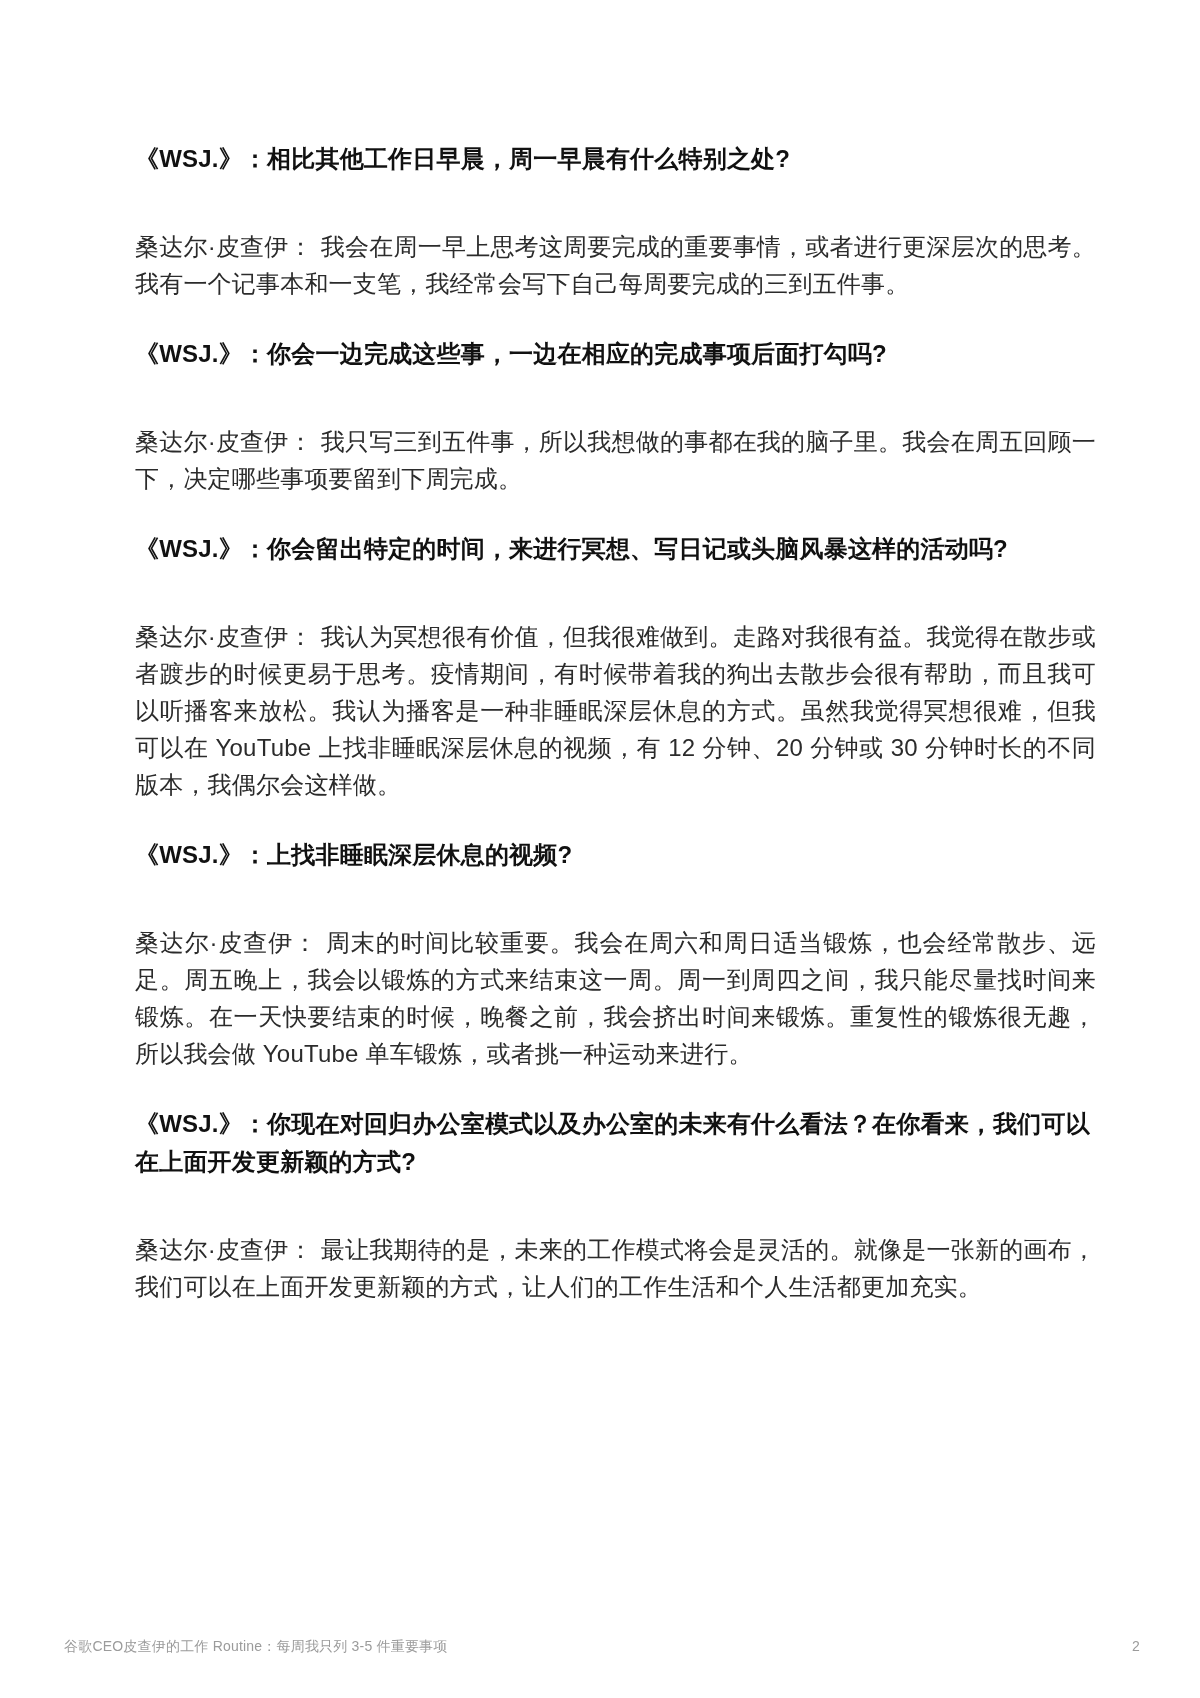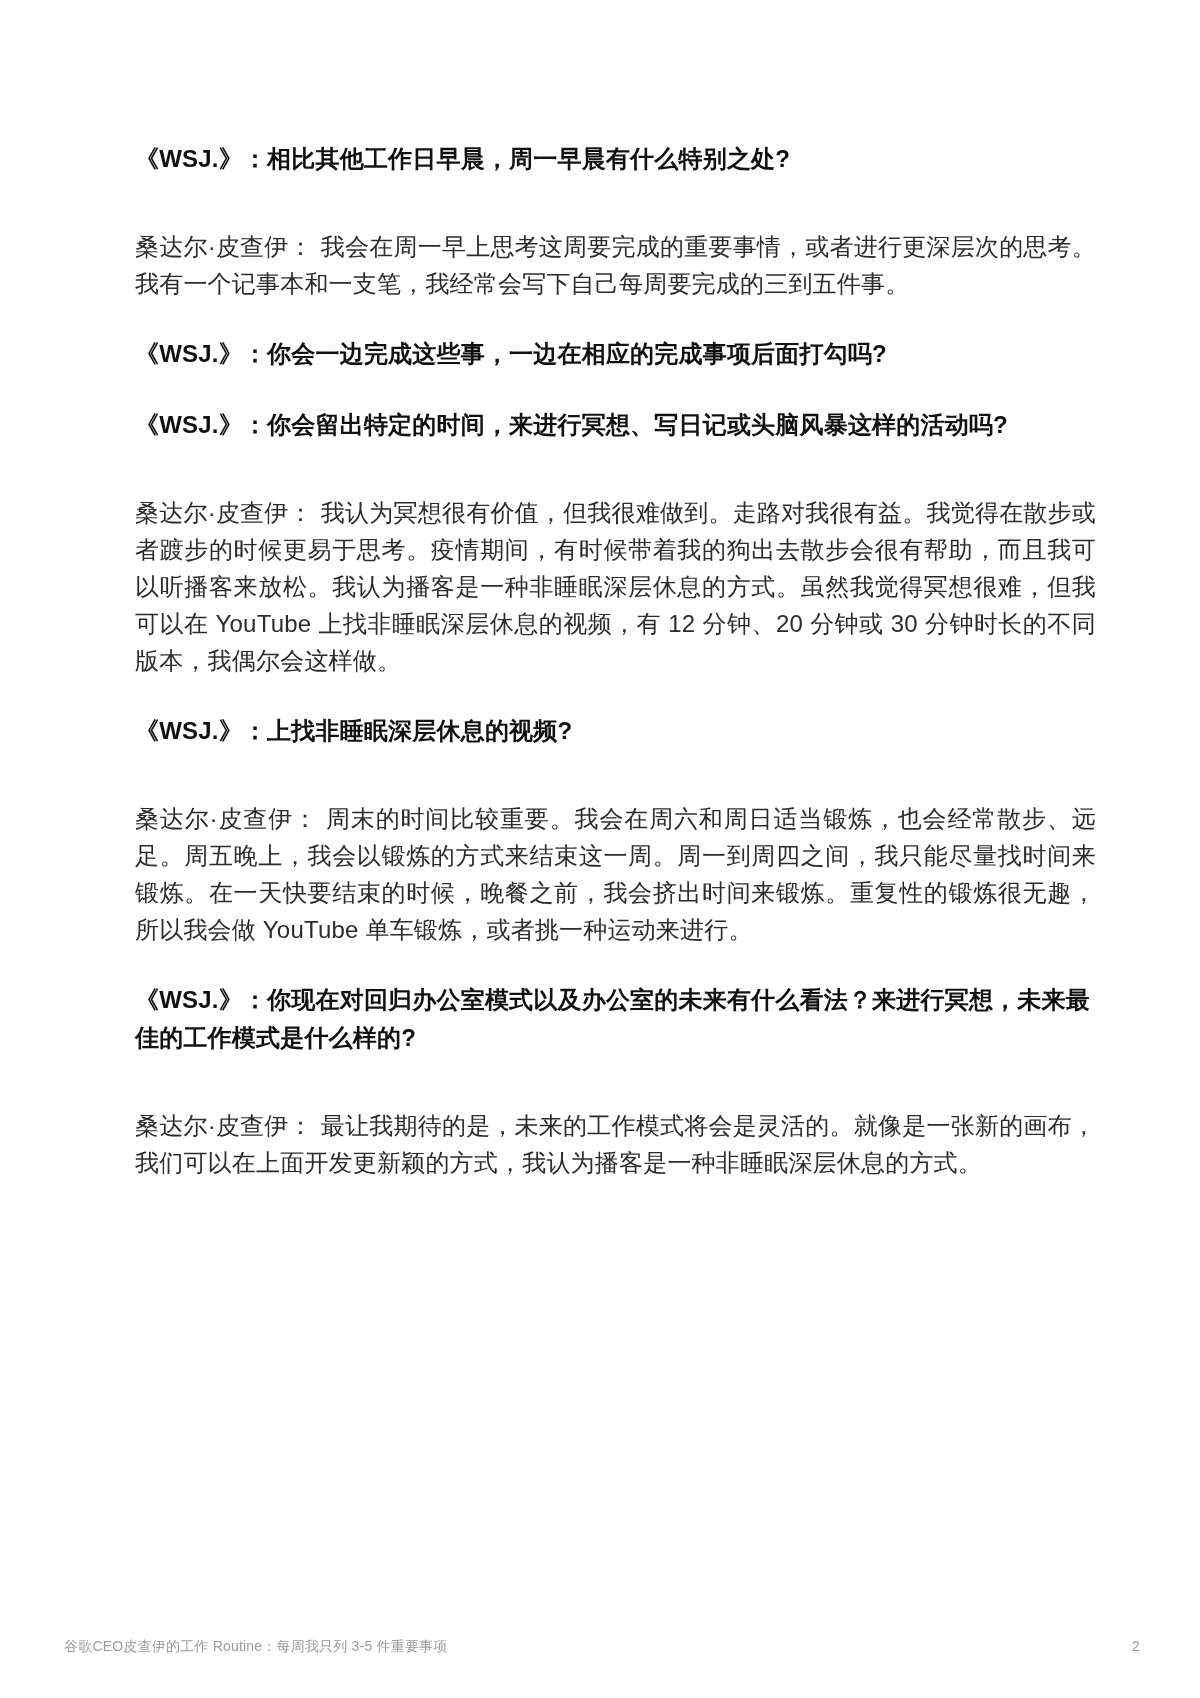--- a/index.html
+++ b/index.html
@@ -56,35 +56,36 @@
 
 <div class="page">
 
   <section class="qa-block">
     <h2 class="question">《WSJ.》：相比其他工作日早晨，周一早晨有什么特别之处?</h2>
     <p class="answer"><span class="speaker">桑达尔·皮查伊：</span><span>我会在周一早上思考这周要完成的重要事情，或者进行更深层次的思考。我有一个记事本和一支笔，我经常会写下自己每周要完成的三到五件事。</span></p>
   </section>
 
   <section class="qa-block">
     <h2 class="question">《WSJ.》：你会一边完成这些事，一边在相应的完成事项后面打勾吗?</h2>
+    <p class="answer"><span class="speaker">桑达尔·皮查伊：</span><span>我只写三到五件事，所以我想做的事都在我的脑子里。我会在周五回顾一下，决定哪些事项要留到下周完成。</span></p>
   </section>
 
   <section class="qa-block">
     <h2 class="question">《WSJ.》：你会留出特定的时间，来进行冥想、写日记或头脑风暴这样的活动吗?</h2>
     <p class="answer"><span class="speaker">桑达尔·皮查伊：</span><span>我认为冥想很有价值，但我很难做到。走路对我很有益。我觉得在散步或者踱步的时候更易于思考。疫情期间，有时候带着我的狗出去散步会很有帮助，而且我可以听播客来放松。我认为播客是一种非睡眠深层休息的方式。虽然我觉得冥想很难，但我可以在 YouTube 上找非睡眠深层休息的视频，有 12 分钟、20 分钟或 30 分钟时长的不同版本，我偶尔会这样做。</span></p>
   </section>
 
   <section class="qa-block">
     <h2 class="question">《WSJ.》：上找非睡眠深层休息的视频?</h2>
     <p class="answer"><span class="speaker">桑达尔·皮查伊：</span><span>周末的时间比较重要。我会在周六和周日适当锻炼，也会经常散步、远足。周五晚上，我会以锻炼的方式来结束这一周。周一到周四之间，我只能尽量找时间来锻炼。在一天快要结束的时候，晚餐之前，我会挤出时间来锻炼。重复性的锻炼很无趣，所以我会做 YouTube 单车锻炼，或者挑一种运动来进行。</span></p>
   </section>
 
   <section class="qa-block">
-    <h2 class="question">《WSJ.》：你现在对回归办公室模式以及办公室的未来有什么看法？来进行冥想，未来最佳的工作模式是什么样的?</h2>
-    <p class="answer"><span class="speaker">桑达尔·皮查伊：</span><span>最让我期待的是，未来的工作模式将会是灵活的。就像是一张新的画布，我们可以在上面开发更新颖的方式，我认为播客是一种非睡眠深层休息的方式。</span></p>
+    <h2 class="question">《WSJ.》：你现在对回归办公室模式以及办公室的未来有什么看法？在你看来，我们可以在上面开发更新颖的方式?</h2>
+    <p class="answer"><span class="speaker">桑达尔·皮查伊：</span><span>最让我期待的是，未来的工作模式将会是灵活的。就像是一张新的画布，我们可以在上面开发更新颖的方式，让人们的工作生活和个人生活都更加充实。</span></p>
   </section>
 
 </div>
 
 <footer class="footer">
   <span>谷歌CEO皮查伊的工作 Routine：每周我只列 3-5 件重要事项</span>
   <span>2</span>
 </footer>
 
 </body></html>

